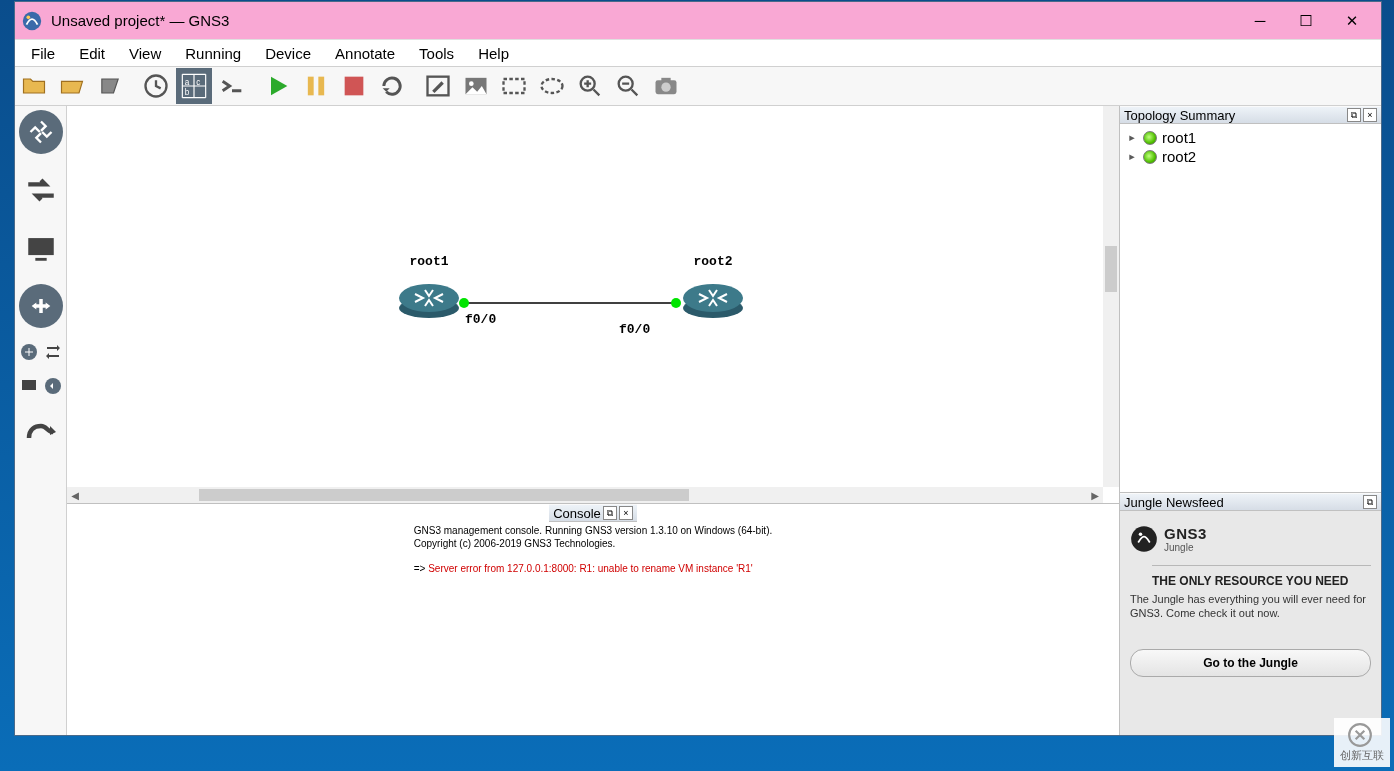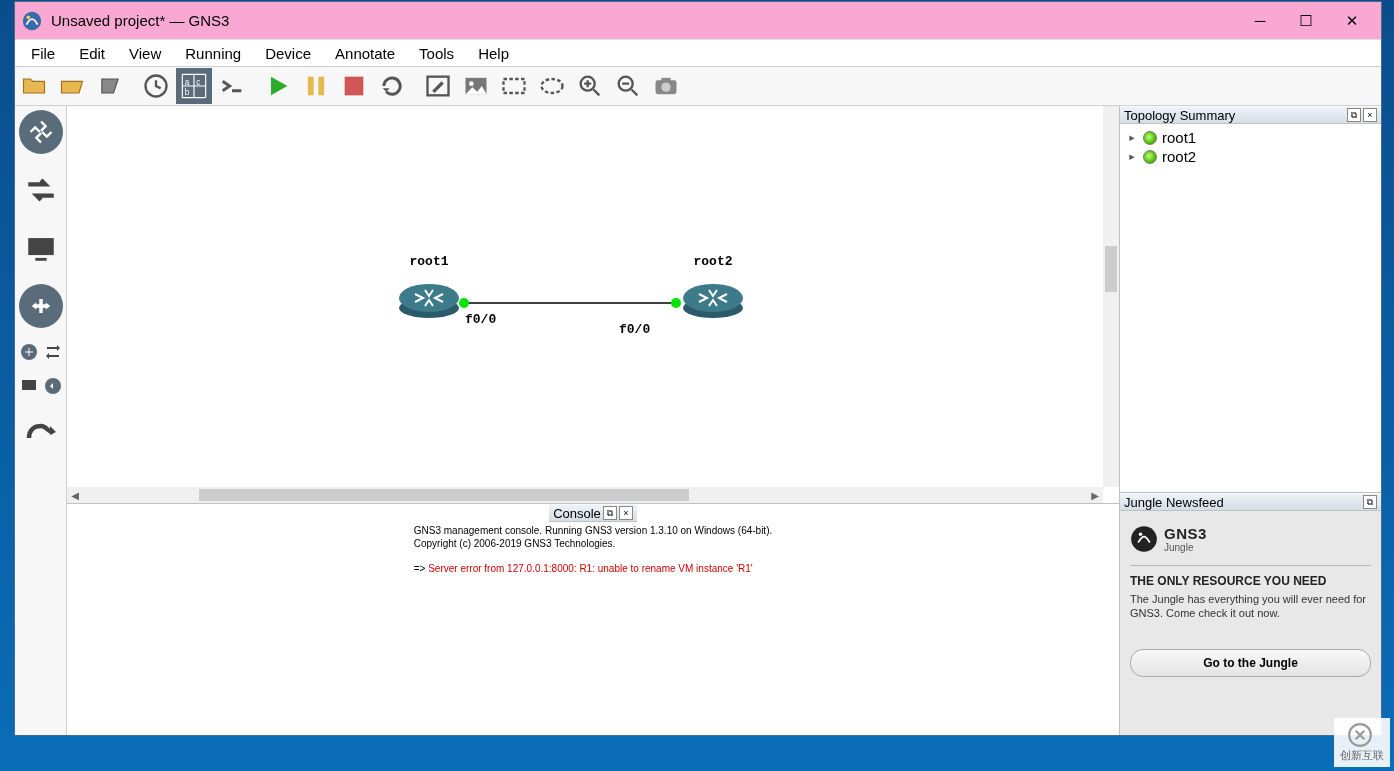--- a/index.html
+++ b/index.html
@@ -43,21 +43,21 @@
 .topo-panel { height: 387px; display: flex; flex-direction: column; border-bottom: 1px solid #c0c0c0; }
 .topo-body { flex: 1; background: #fff; padding: 4px; font-size: 15px; }
 .tree-item { display: flex; align-items: center; padding: 1px 2px; gap: 5px; cursor: pointer; }
 .tree-arrow { font-size: 11px; color: #5a5a5a; width: 12px; text-align: center; }
 .status-dot { width: 14px; height: 14px; border-radius: 50%; background: radial-gradient(circle at 5px 5px, #c0ff80, #50c000 60%, #308000); border: 1px solid #7a7a7a; }
 .news-panel { flex: 1; display: flex; flex-direction: column; }
 .news-body { flex: 1; background: #e8e8e8; padding: 14px 10px 8px 10px; display: flex; flex-direction: column; font-size: 12px; }
 .news-logo { display: flex; align-items: center; gap: 6px; margin-bottom: 12px; }
 .news-logo .txt1 { font-size: 15px; font-weight: 700; letter-spacing: 0.5px; color: #222; font-family: Arial; }
 .news-logo .txt2 { font-size: 10px; color: #555; font-family: Arial; }
-.news-head { font-size: 12px; font-weight: 700; color: #222; border-top: 1px solid #b8b8b8; padding-top: 8px; margin-bottom: 4px; font-family: Arial; }
+.news-head { font-size: 12px; font-weight: 700; color: #222; border-top: 1px solid #b8b8b8; padding-top: 8px; margin-bottom: 4px; font-family: Arial; margin-left: 22px; }
 .news-text { font-size: 11px; color: #333; line-height: 1.3; font-family: Arial; }
 .go-btn { margin-top: 28px; height: 28px; background: linear-gradient(#f8f8f8,#e4e4e4); border: 1px solid #aaa; border-radius: 13px; font-size: 12px; font-weight: 700; display: flex; align-items: center; justify-content: center; cursor: pointer; font-family: Arial; }
 .watermark { position: absolute; right: 4px; bottom: 4px; display: flex; align-items: center; background: rgba(255,255,255,0.9); padding: 4px 6px; font-size: 11px; color: #666; flex-direction: column; }
 </style>
 </head>
 <body>
 
 <div class="window">
 
   <div class="titlebar">

